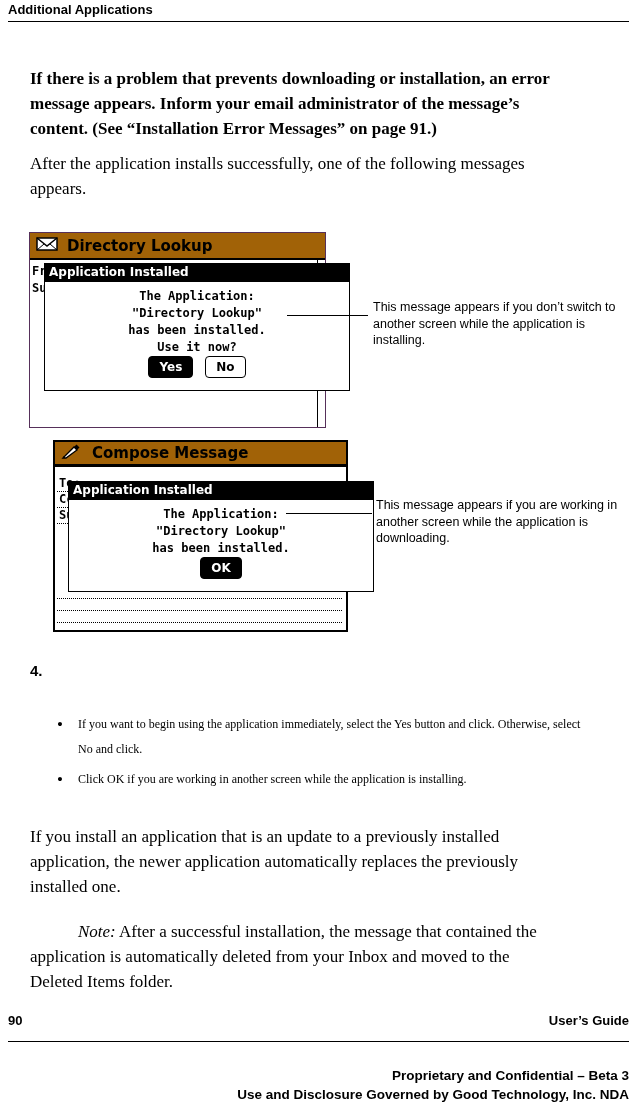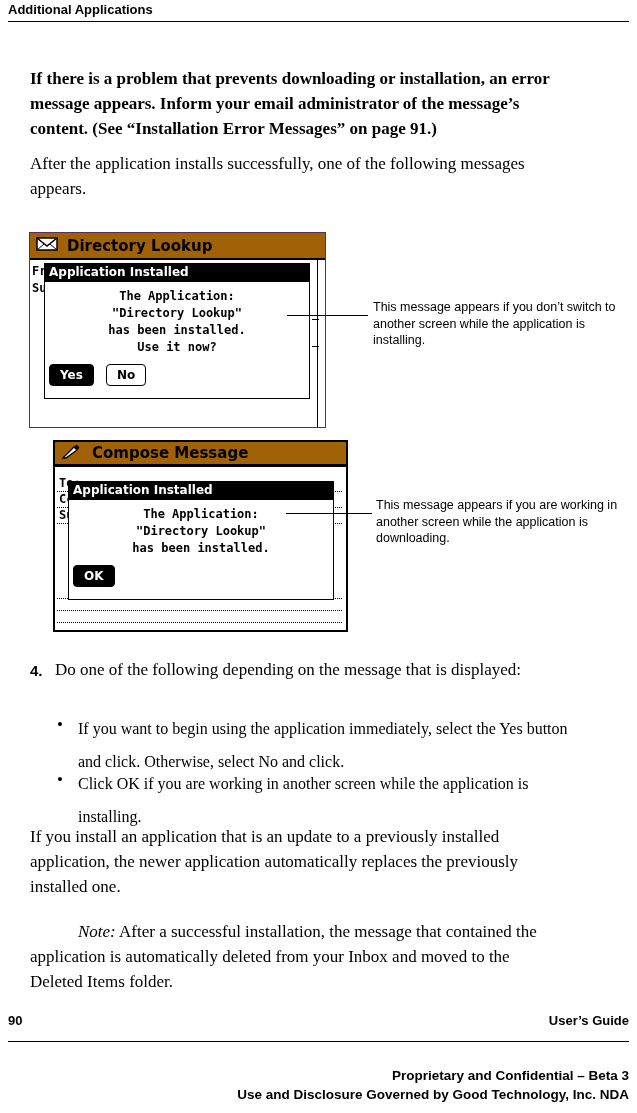--- a/index.html
+++ b/index.html
@@ -40,21 +40,21 @@
 
   
   .para { position: absolute; font-size: 17px; line-height: 25px; }
   .para-error   { left: 30px; top: 66px;  width: 545px; font-weight: bold; }
   .para-success { left: 30px; top: 151px; width: 545px; }
   .step-number  { position: absolute; left: 30px; top: 658px;
                   font: bold 15px/25px "Liberation Sans", sans-serif; }
   .step-text    { left: 55px; top: 657px; width: 470px; }
   .bullet-char  { position: absolute; left: 57px; font-size: 17px; line-height: 25px; }
   .b1 { top: 712px; } .b2 { top: 767px; }
-  .bullet-text  { position: absolute; font-size: 16px; line-height: 33px; left: 78px; }
+  .bullet-text  { position: absolute; font-size: 12px; line-height: 25px; left: 78px; }
   .bullet1 { top: 712px; width: 510px; }
   .bullet2 { top: 767px; width: 480px; }
   .para-update  { left: 30px; top: 824px; width: 545px; }
   .para-note    { left: 30px; top: 919px; width: 530px; }
   .note-label   { font-style: italic; margin-left: 48px; }
 
   
   .win { position: absolute; background: #fff; }
   .win1 { left: 29px; top: 232px; width: 297px; height: 196px; border: 1px solid #56305a; }
   .win2 { left: 53px; top: 440px; width: 295px; height: 192px; border: 2px solid #000; }
@@ -85,35 +85,35 @@
   .field-row {
     position: absolute; left: 2px; right: 4px; height: 16px;
     border-bottom: 1px dotted #000;
     font: bold 12px/14px "DejaVu Sans Mono", monospace;
     padding-left: 2px; z-index: 1; margin-top: 8px;
   }
   .row-to { top: 26px; } .row-cc { top: 42px; } .row-su { top: 58px; }
   .dotline { position: absolute; left: 2px; right: 4px; border-bottom: 1px dotted #000; z-index: 1; }
   .dot1 { top: 156px; } .dot2 { top: 168px; } .dot3 { top: 180px; }
 
-  .dlg { position: absolute; width: 266px; z-index: 3; background: #404040; }
+  .dlg { position: absolute; width: 306px; z-index: 3; background: #404040; }
   .dlg1 { left: 14px; top: 30px; }
   .dlg2 { left: 13px; top: 39px; }
   .dlg-title {
     height: 18px; background: #000; color: #fff;
     font: bold 12px/18px "DejaVu Sans", sans-serif;
     padding-left: 5px;
   }
   .dlg-body {
     border: 1px solid #000; background: #fff;
     padding: 6px 4px 12px;
     text-align: center;
     font: bold 12px/17px "DejaVu Sans Mono", monospace;
   }
-  .btn-row { margin-top: 8px; display: flex; gap: 12px; }
+  .btn-row { margin-top: 0; display: flex; justify-content: center; gap: 12px; }
   .btn {
     display: inline-block;
     font: bold 12px/16px "DejaVu Sans", sans-serif;
     padding: 2px 10px; border-radius: 4px;
   }
   .btn-dark { background: #000; color: #fff; border: 1px solid #000; }
   .btn-light { background: #fff; color: #000; border: 1px solid #000; }
 
   
   .leader { position: absolute; height: 1px; background: #000; z-index: 10; }
@@ -200,21 +200,20 @@
           <span class="btn btn-dark">OK</span>
         </div>
       </div>
     </div>
   </div>
 
   <div class="leader leader2"></div>
   <div class="annot annot2">This message appears if you are working in another screen while the application is downloading.</div>
 
   <span class="step-number">4.</span>
-  <p class="para step-text">Do one of the following depending on the message that is displayed:</p>
 
   <span class="bullet-char b1">•</span>
   <p class="bullet-text bullet1">If you want to begin using the application immediately, select the Yes button and click. Otherwise, select No and click.</p>
 
   <span class="bullet-char b2">•</span>
   <p class="bullet-text bullet2">Click OK if you are working in another screen while the application is installing.</p>
 
   <p class="para para-update">If you install an application that is an update to a previously installed application, the newer application automatically replaces the previously installed one.</p>
 
   <p class="para para-note"><span class="note-label">Note:</span> <span>After a successful installation, the message that contained the application is automatically deleted from your Inbox and moved to the Deleted Items folder.</span></p>

